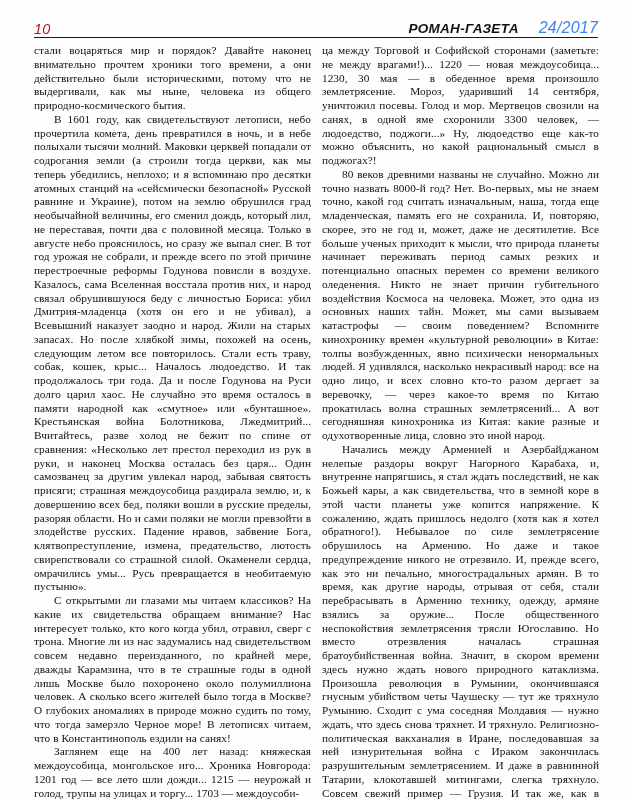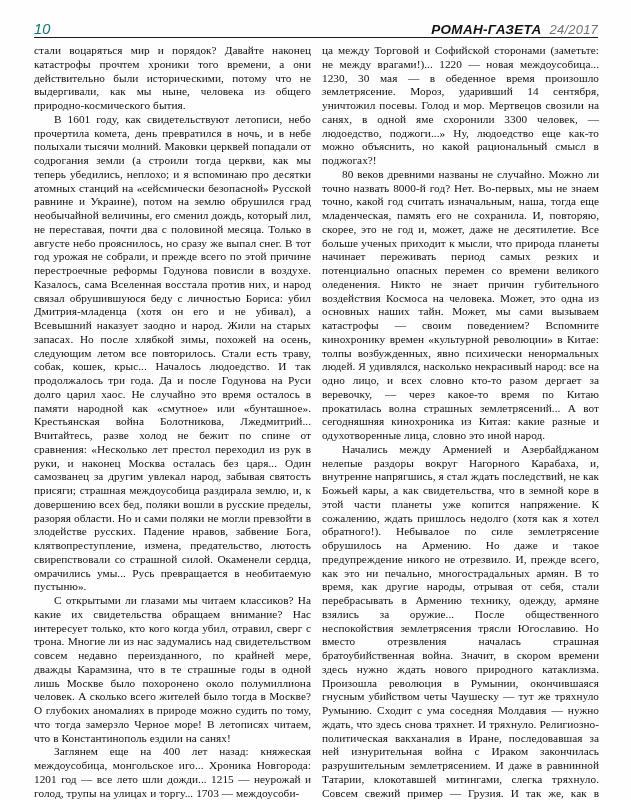--- a/index.html
+++ b/index.html
@@ -35,41 +35,41 @@
     display: flex;
     align-items: flex-end;
     justify-content: space-between;
     font-family: "Liberation Sans", "DejaVu Sans", sans-serif;
   }
   .folio {
     font-style: italic;
     font-size: 14.5px;
     line-height: 1;
     letter-spacing: 0.2px;
-    color: #0f766e;
+    color: #b91c1c;
   }
   .head-right {
     display: flex;
     align-items: baseline;
-    gap: 8px;
+    gap: 20px;
   }
   .masthead {
     font-style: italic;
     font-weight: bold;
     font-size: 13.5px;
     line-height: 1;
     letter-spacing: 0.3px;
     color: #121212;
   }
   .issue {
     font-style: italic;
-    font-size: 13px;
+    font-size: 16px;
     line-height: 1;
     letter-spacing: 0.2px;
-    color: #737373;
+    color: #3b82f6;
   }
   .head-rule {
     position: absolute;
     left: 34px;
     top: 37px;
     width: 564px;
     height: 1.4px;
     background: #1a1a1a;
   }
 
@@ -111,21 +111,21 @@
     <span class="folio">10</span>
     <span class="head-right">
       <span class="masthead">РОМАН-ГАЗЕТА</span>
       <span class="issue">24/2017</span>
     </span>
   </div>
   <div class="head-rule"></div>
 
   <div class="columns">
     <div class="col">
-      <p class="cont">стали воцаряться мир и порядок? Давайте наконец катастрофы прочтем хроники того времени, а они действительно были историческими, потому что не выдергивали, как мы ныне, человека из общего природно-космического бытия.</p>
+      <p class="cont">стали воцаряться мир и порядок? Давайте наконец внимательно прочтем хроники того времени, а они действительно были историческими, потому что не выдергивали, как мы ныне, человека из общего природно-космического бытия.</p>
       <p>В 1601 году, как свидетельствуют летописи, небо прочертила комета, день превратился в ночь, и в небе полыхали тысячи молний. Маковки церквей попадали от содрогания земли (а строили тогда церкви, как мы теперь убедились, неплохо; и я вспоминаю про десятки атомных станций на «сейсмически безопасной» Русской равнине и Украине), потом на землю обрушился град необычайной величины, его сменил дождь, который лил, не переставая, почти два с половиной месяца. Только в августе небо прояснилось, но сразу же выпал снег. В тот год урожая не собрали, и прежде всего по этой причине перестроечные реформы Годунова повисли в воздухе. Казалось, сама Вселенная восстала против них, и народ связал обрушившуюся беду с личностью Бориса: убил Дмитрия-младенца (хотя он его и не убивал), а Всевышний наказует заодно и народ. Жили на старых запасах. Но после хлябкой зимы, похожей на осень, следующим летом все повторилось. Стали есть траву, собак, кошек, крыс... Началось людоедство. И так продолжалось три года. Да и после Годунова на Руси долго царил хаос. Не случайно это время осталось в памяти народной как «смутное» или «бунташное». Крестьянская война Болотникова, Лжедмитрий... Вчитайтесь, разве холод не бежит по спине от сравнения: «Несколько лет престол переходил из рук в руки, и наконец Москва осталась без царя... Один самозванец за другим увлекал народ, забывая святость присяги; страшная междоусобица раздирала землю, и, к довершению всех бед, поляки вошли в русские пределы, разоряя области. Но и сами поляки не могли превзойти в злодействе русских. Падение нравов, забвение Бога, клятвопреступление, измена, предательство, лютость свирепствовали со страшной силой. Окаменели сердца, омрачились умы... Русь превращается в необитаемую пустыню».</p>
       <p>С открытыми ли глазами мы читаем классиков? На какие их свидетельства обращаем внимание? Нас интересует только, кто кого когда убил, отравил, сверг с трона. Многие ли из нас задумались над свидетельством совсем недавно переизданного, по крайней мере, дважды Карамзина, что в те страшные годы в одной лишь Москве было похоронено около полумиллиона человек. А сколько всего жителей было тогда в Москве? О глубоких аномалиях в природе можно судить по тому, что тогда замерзло Черное море! В летописях читаем, что в Константинополь ездили на санях!</p>
       <p>Заглянем еще на 400 лет назад: княжеская междоусобица, монгольское иго... Хроника Новгорода: 1201 год — все лето шли дожди... 1215 — неурожай и голод, трупы на улицах и торгу... 1703 — междоусоби-</p>
     </div>
     <div class="col">
       <p class="cont">ца между Торговой и Софийской сторонами (заметьте: не между врагами!)... 1220 — новая междоусобица... 1230, 30 мая — в обеденное время произошло землетрясение. Мороз, ударивший 14 сентября, уничтожил посевы. Голод и мор. Мертвецов свозили на санях, в одной яме схоронили 3300 человек, — людоедство, поджоги...» Ну, людоедство еще как-то можно объяснить, но какой рациональный смысл в поджогах?!</p>
       <p>80 веков древними названы не случайно. Можно ли точно назвать 8000-й год? Нет. Во-первых, мы не знаем точно, какой год считать изначальным, наша, тогда еще младенческая, память его не сохранила. И, повторяю, скорее, это не год и, может, даже не десятилетие. Все больше ученых приходит к мысли, что природа планеты начинает переживать период самых резких и потенциально опасных перемен со времени великого оледенения. Никто не знает причин губительного воздействия Космоса на человека. Может, это одна из основных наших тайн. Может, мы сами вызываем катастрофы — своим поведением? Вспомните кинохронику времен «культурной революции» в Китае: толпы возбужденных, явно психически ненормальных людей. Я удивлялся, насколько некрасивый народ: все на одно лицо, и всех словно кто-то разом дергает за веревочку, — через какое-то время по Китаю прокатилась волна страшных землетрясений... А вот сегодняшняя кинохроника из Китая: какие разные и одухотворенные лица, словно это иной народ.</p>
       <p>Начались между Арменией и Азербайджаном нелепые раздоры вокруг Нагорного Карабаха, и, внутренне напрягшись, я стал ждать последствий, не как Божьей кары, а как свидетельства, что в земной коре в этой части планеты уже копится напряжение. К сожалению, ждать пришлось недолго (хотя как я хотел обратного!). Небывалое по силе землетрясение обрушилось на Армению. Но даже и такое предупреждение никого не отрезвило. И, прежде всего, как это ни печально, многострадальных армян. В то время, как другие народы, отрывая от себя, стали перебрасывать в Армению технику, одежду, армяне взялись за оружие... После общественного неспокойствия землетрясения трясли Югославию. Но вместо отрезвления началась страшная братоубийственная война. Значит, в скором времени здесь нужно ждать нового природного катаклизма. Произошла революция в Румынии, окончившаяся гнусным убийством четы Чаушеску — тут же тряхнуло Румынию. Сходит с ума соседняя Молдавия — нужно ждать, что здесь снова тряхнет. И тряхнуло. Религиозно-политическая вакханалия в Иране, последовавшая за ней изнурительная война с Ираком закончилась разрушительным землетрясением. И даже в равнинной Татарии, клокотавшей митингами, слегка тряхнуло. Совсем свежий пример — Грузия. И так же, как в Армении, грузинское землетрясение никого не отрезвило.</p>
     </div>
   </div>

